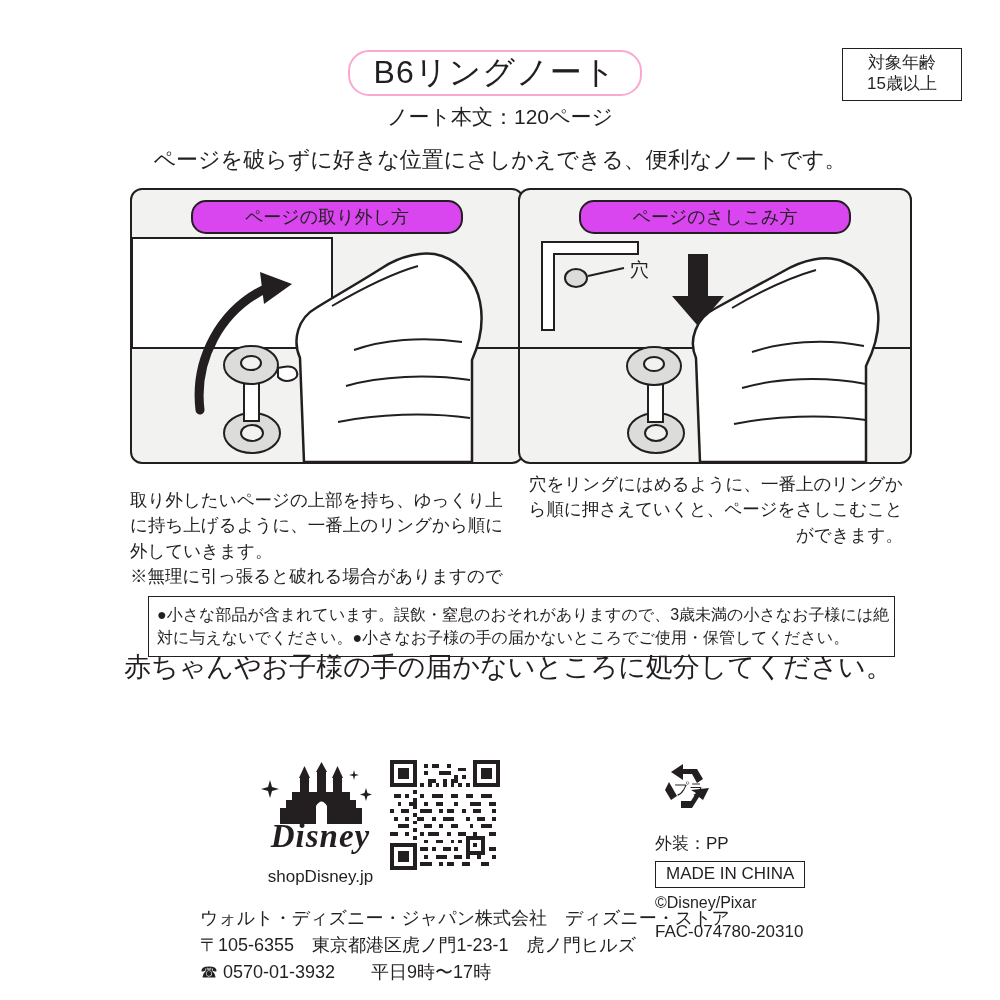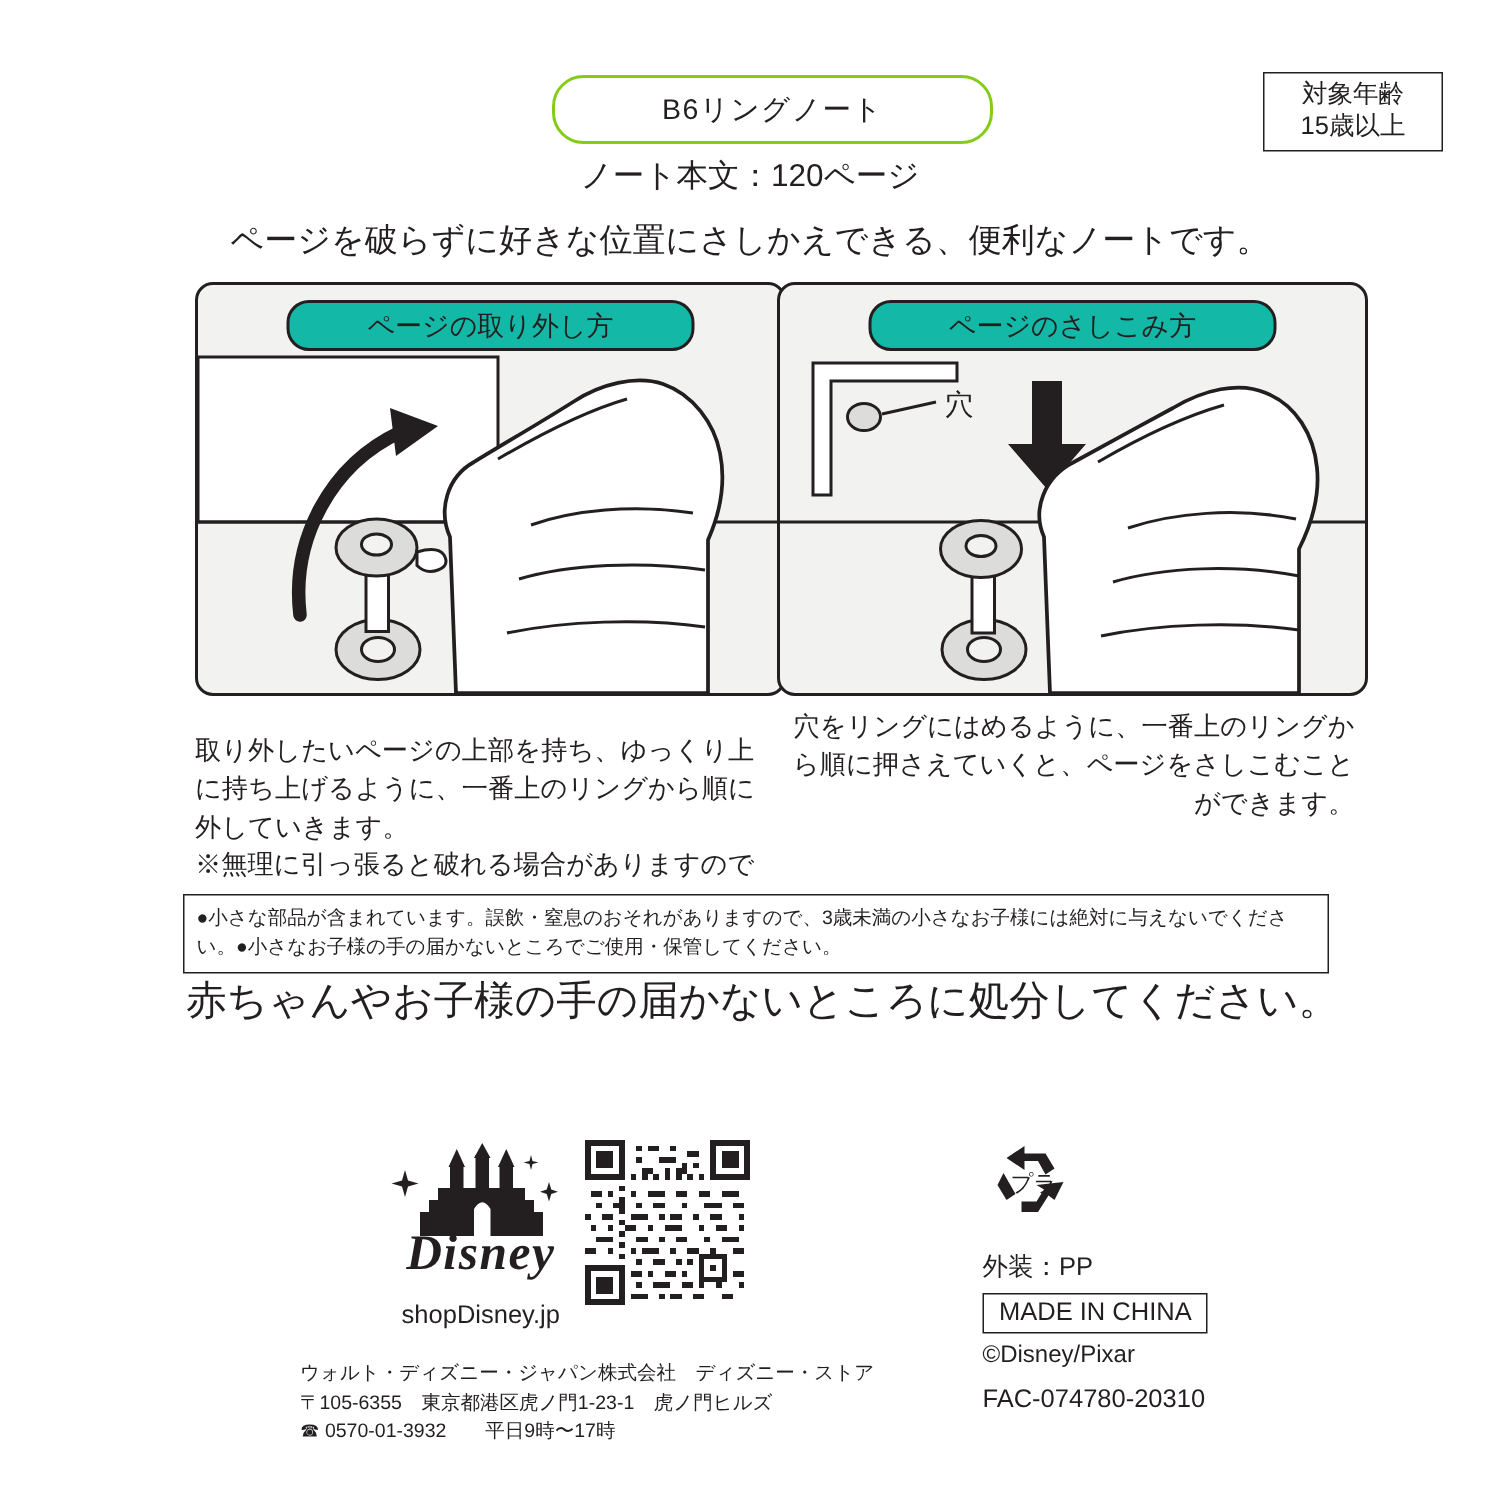--- a/index.html
+++ b/index.html
@@ -16,30 +16,30 @@
     overflow: hidden;
   }
   .page {
     position: absolute;
     inset: 0;
   }
 
   
   .title-pill {
     position: absolute;
-    left: 368px;
+    left: 348px;
     top: 50px;
     width: 290px;
     height: 42px;
-    border: 2px solid #84cc16;
+    border: 2px solid #f9a8d4;
     border-radius: 21px;
     display: flex;
     align-items: center;
     justify-content: center;
-    font-size: 19px;
+    font-size: 32px;
     letter-spacing: 1px;
   }
   .age-box {
     position: absolute;
     right: 38px;
     top: 48px;
     width: 110px;
     border: 1.5px solid #231f20;
     padding: 3px 4px 5px 4px;
     text-align: center;
@@ -80,21 +80,21 @@
   .panel-pill {
     position: absolute;
     left: 50%;
     transform: translateX(-50%);
     top: 10px;
     min-width: 240px;
     height: 30px;
     padding: 0 14px;
     border: 2px solid #231f20;
     border-radius: 15px;
-    background: #14b8a6;
+    background: #d946ef;
     display: flex;
     align-items: center;
     justify-content: center;
     font-size: 18px;
     z-index: 5;
   }
 
   .panel-art { position: absolute; inset: 0; }
 
   .caption {
@@ -104,26 +104,26 @@
     width: 385px;
   }
   .caption.left  { left: 130px; top: 488px; }
   .caption.right { left: 518px; top: 472px; text-align: right; }
   .caption .note { display: block; }
   .caption .note-indent { display: block; padding-left: 20px; }
 
   
   .small-warn {
     position: absolute;
-    left: 122px;
+    left: 148px;
     top: 596px;
     width: 737px;
     border: 1.5px solid #231f20;
-    padding: 6px 17px 7px 8px;
-    font-size: 13px;
+    padding: 6px 0 7px 8px;
+    font-size: 16px;
     line-height: 1.45;
   }
   .big-warn {
     position: absolute;
     left: 124px;
     top: 648px;
     width: 770px;
     font-size: 27px;
     line-height: 1.45;
   }
@@ -191,21 +191,21 @@
   }
   .fac {
     font-size: 17px;
     margin-top: 10px;
   }
 
   .company {
     position: absolute;
     left: 200px;
     top: 905px;
-    font-size: 13px;
+    font-size: 18px;
     line-height: 1.5;
   }
   .company .row { white-space: pre; }
 </style>
 </head>
 <body>
 
 <div class="page">
 
   <div class="title-pill">B6リングノート</div>

